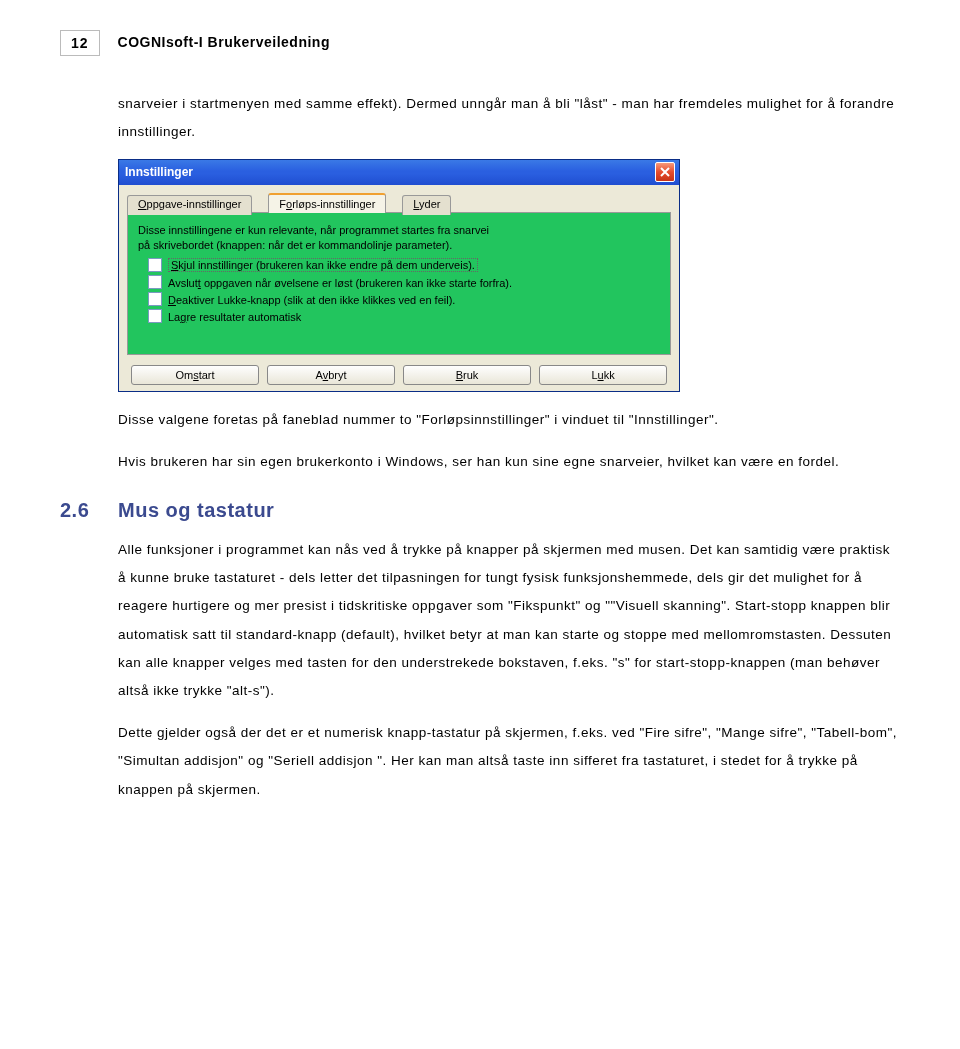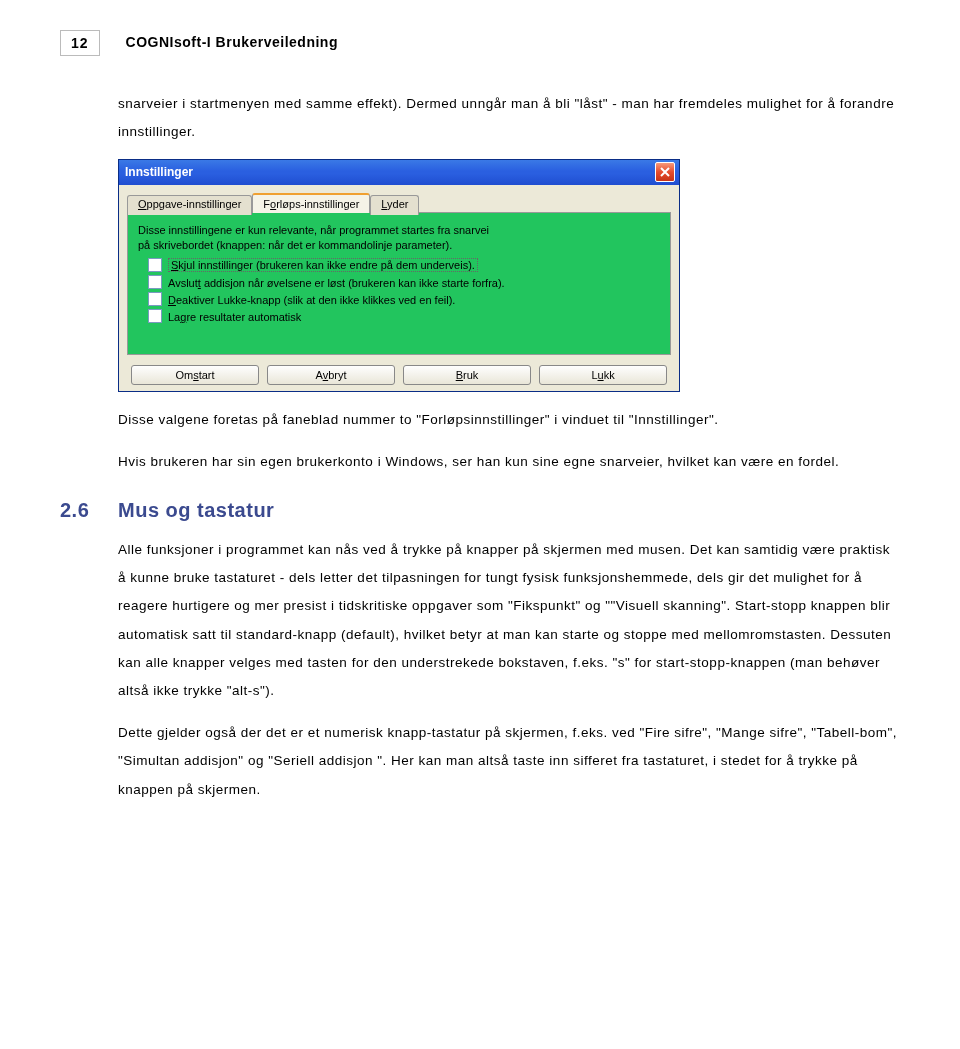--- a/index.html
+++ b/index.html
@@ -9,21 +9,21 @@
     background: #fff;
     color: #000;
     width: 960px;
   }
   .page {
     padding: 30px 60px 40px 60px;
   }
   .header {
     display: flex;
     align-items: flex-start;
-    gap: 26px;
+    gap: 18px;
     margin-bottom: 34px;
   }
   .page-num-box {
     border: 1px solid #bbb;
     padding: 4px 10px 4px 10px;
     font-weight: bold;
     font-size: 14px;
     letter-spacing: 1px;
   }
   .doc-title {
@@ -71,21 +71,21 @@
     align-items: center;
     justify-content: center;
     cursor: pointer;
   }
   .dlg-close svg { width: 10px; height: 10px; }
   .dlg-body {
     padding: 8px 8px 6px 8px;
   }
   .dlg-tabs {
     display: flex;
-    gap: 0;
+    gap: 16px;
     margin-bottom: -1px;
   }
   .dlg-tab {
     border: 1px solid #999;
     border-bottom: none;
     background: #ece9d8;
     padding: 3px 10px 3px 10px;
     font-size: 11px;
     border-top-left-radius: 3px;
     border-top-right-radius: 3px;
@@ -209,21 +209,21 @@
           <div class="dlg-desc">
             <span>Disse innstillingene er kun relevante, når programmet startes fra snarvei</span><br>
             <span>på skrivebordet (knappen: når det er kommandolinje parameter).</span>
           </div>
           <div class="dlg-check-row dotted">
             <span class="dlg-check"></span>
             <span class="lbl"><span class="u">S</span><span id="c1rest">kjul innstillinger (brukeren kan ikke endre på dem underveis).</span></span>
           </div>
           <div class="dlg-check-row">
             <span class="dlg-check"></span>
-            <span><span id="c2a">Avslut</span><span class="u">t</span><span id="c2b"> addisjon når øvelsene er løst (brukeren kan ikke starte forfra).</span></span>
+            <span><span id="c2a">Avslut</span><span class="u">t</span><span id="c2b"> oppgaven når øvelsene er løst (brukeren kan ikke starte forfra).</span></span>
           </div>
           <div class="dlg-check-row">
             <span class="dlg-check"></span>
             <span><span class="u">D</span><span id="c3rest">eaktiver Lukke-knapp (slik at den ikke klikkes ved en feil).</span></span>
           </div>
           <div class="dlg-check-row">
             <span class="dlg-check"></span>
             <span><span id="c4a">La</span><span class="u">g</span><span id="c4b">re resultater automatisk</span></span>
           </div>
         </div>

